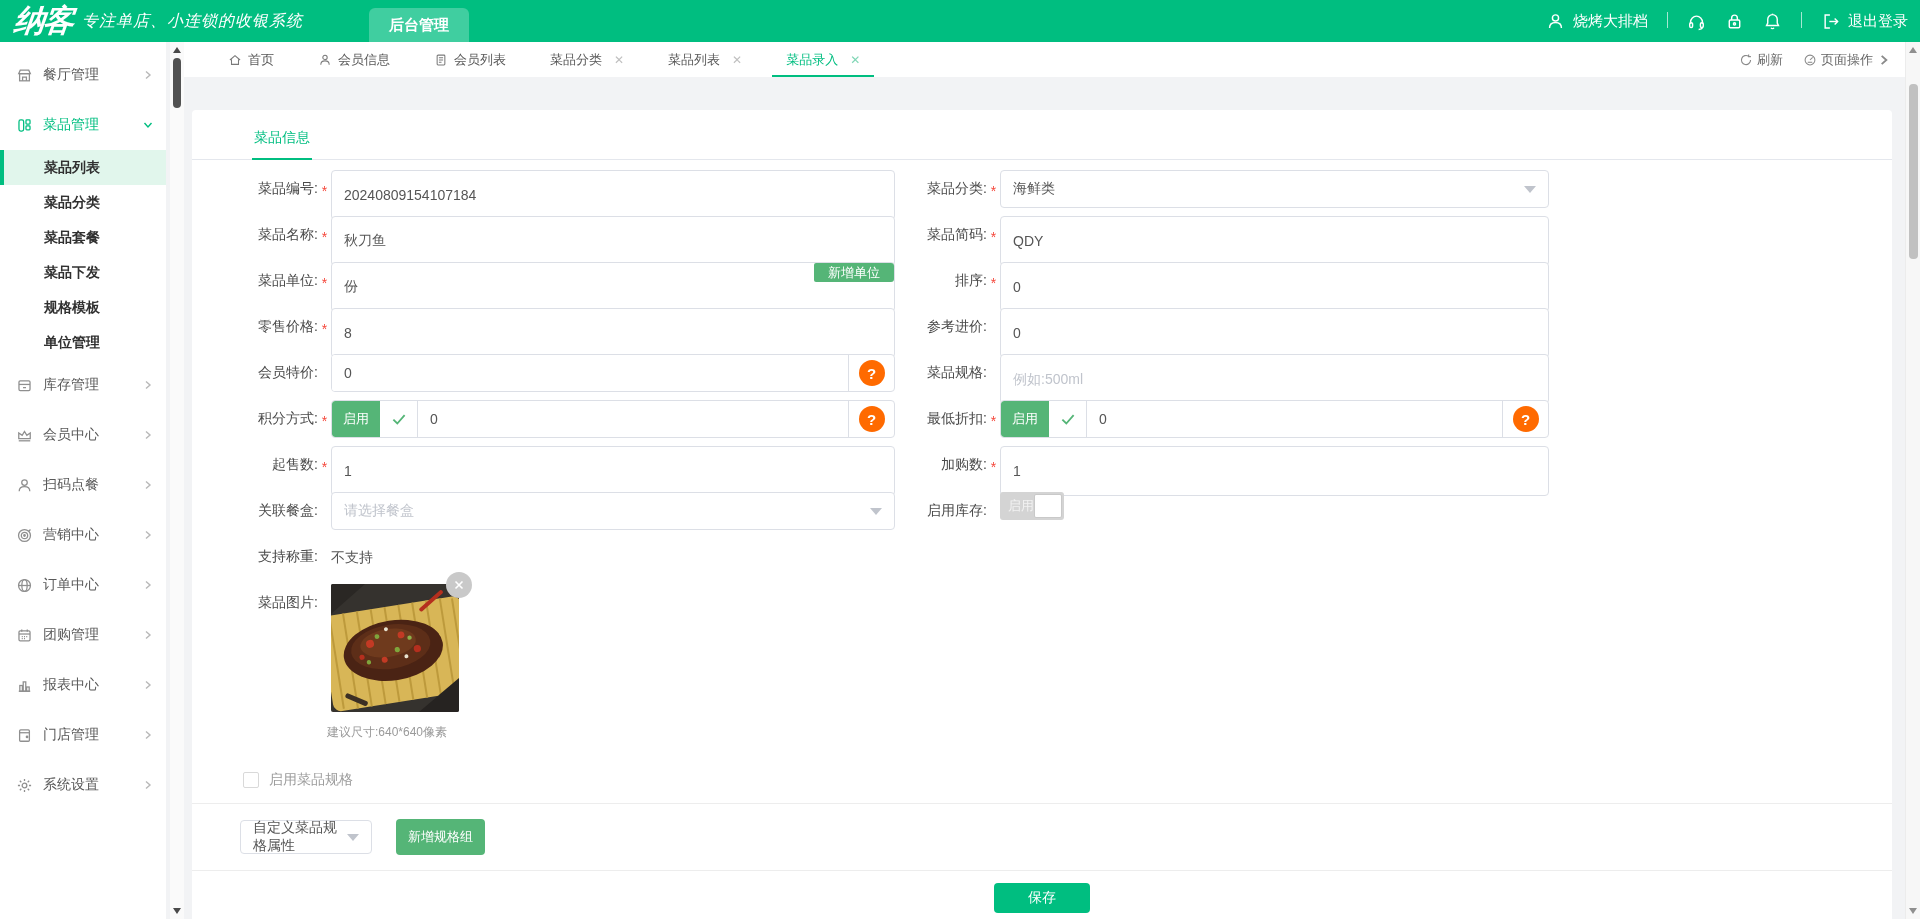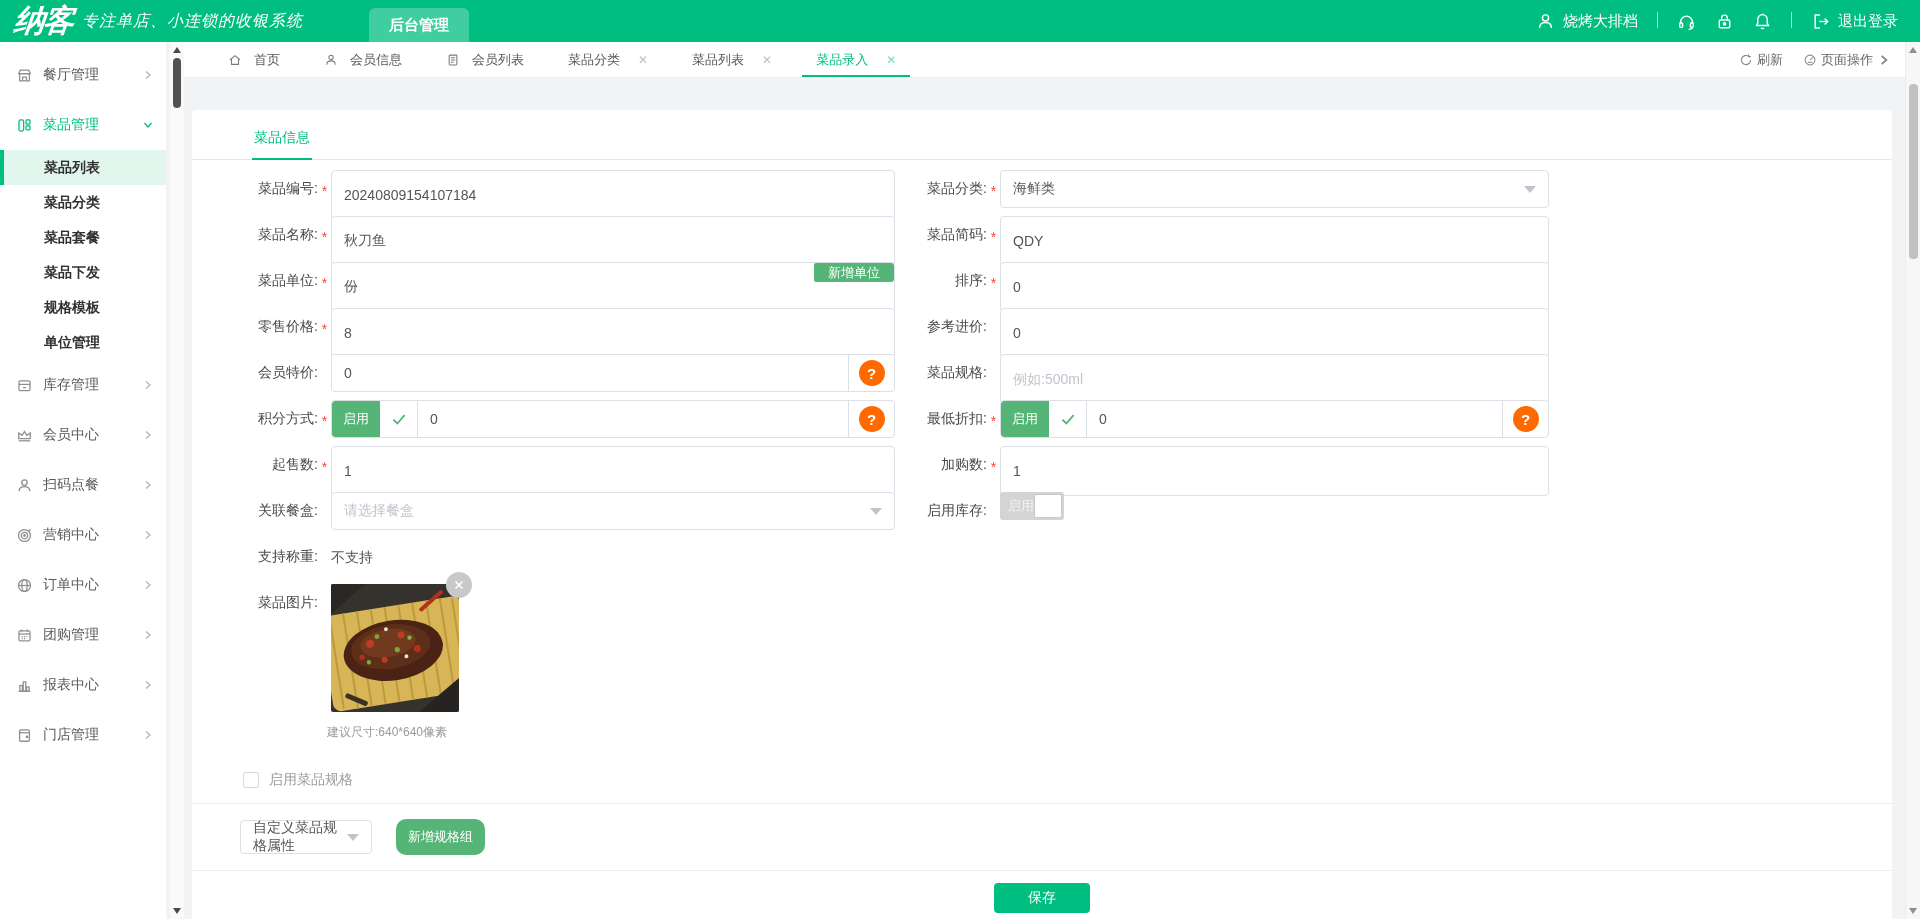--- a/index.html
+++ b/index.html
@@ -9,21 +9,21 @@
   
   .hdr { position:fixed; left:0; top:0; width:1920px; height:42px; background:#00be80;
     display:flex; align-items:center; color:#fff; z-index:30; padding-left:14px; }
   .logo { font-size:31px; font-weight:bold; font-style:italic; letter-spacing:-2px;
     transform:skewX(-6deg); line-height:42px; }
   .tagline { font-size:16px; font-style:italic; margin-left:10px; letter-spacing:1px;
     font-family:"DejaVu Serif","Liberation Serif",serif; }
   .nav-pill { margin-left:66px; align-self:flex-end; height:34px; line-height:34px;
     padding:0 20px; background:rgba(255,255,255,.25); border-radius:6px 6px 0 0;
     font-size:15px; font-weight:bold; cursor:pointer; }
-  .h-right { margin-left:auto; display:flex; gap:19px; padding-right:22px; font-size:15px; }
+  .h-right { margin-left:auto; display:flex; gap:19px; padding-right:12px; font-size:15px; }
   .h-right .grp { display:flex; align-items:center; gap:8px; cursor:pointer; }
   .vdiv { width:1px; height:16px; background:rgba(255,255,255,.65); }
   .hicon { width:19px; height:19px; display:block; }
 
   
   .side { position:fixed; left:0; top:42px; bottom:0; width:166px; background:#fff; z-index:20; padding-top:8px; }
   .nav-item { height:50px; display:flex; align-items:center; padding:0 12px 0 16px;
     color:#595959; font-size:14px; cursor:pointer; }
   .nav-item .nicon { width:17px; height:17px; margin-right:10px; flex:none; color:#8f8f8f; }
   .nav-item .chev { margin-left:auto; color:#b8b8b8; width:12px; height:12px; }
@@ -39,21 +39,21 @@
   .sscroll .arr-up, .sscroll .arr-dn { position:absolute; left:3px; width:0; height:0;
     border-left:4px solid transparent; border-right:4px solid transparent; }
   .sscroll .arr-up { top:5px; border-bottom:6px solid #4a4a4a; }
   .sscroll .arr-dn { bottom:5px; border-top:6px solid #4a4a4a; }
   .sscroll .thumb { position:absolute; left:3px; top:16px; width:8px; height:50px; background:#525252; border-radius:4px; }
 
   
   .main { position:fixed; left:184px; right:15px; top:42px; bottom:0; background:#f2f3f5; overflow:hidden; }
 
   .tabbar { height:35px; background:#fff; display:flex; align-items:center; padding-left:22px; position:relative; }
-  .tab { position:relative; height:35px; display:flex; align-items:center; gap:12px;
+  .tab { position:relative; height:35px; display:flex; align-items:center; gap:6px;
     padding:4px 22px; font-size:13px; color:#595959; cursor:pointer; }
   .tab .ticon { width:14px; height:14px; color:#7a7a7a; }
   .tab .x { font-size:12px; color:#bfbfbf; margin-left:6px; }
   .tab.active { color:#00be80; }
   .tab.active .x { color:#7fd6b5; }
   .tab.active::after { content:""; position:absolute; left:8px; right:8px; bottom:0; height:2px; background:#00be80; }
   .tab-right { margin-left:auto; display:flex; align-items:center; gap:20px; padding-right:14px;
     font-size:13px; color:#666; }
   .tab-right .grp { display:flex; align-items:center; gap:4px; cursor:pointer; }
   .tab-right .ticon { width:14px; height:14px; color:#8a8a8a; }
@@ -114,21 +114,21 @@
   .img-cap { margin-top:12px; font-size:12px; color:#9a9a9a; white-space:nowrap; margin-left:-4px; }
 
   .chk-row { margin:30px 0 0 51px; display:flex; align-items:center; gap:10px; }
   .cbox { width:16px; height:16px; border:1px solid #d9d9d9; border-radius:2px; background:#fff; cursor:pointer; }
   .chk-row .clabel { font-size:14px; color:#9c9c9c; cursor:pointer; }
 
   .divider { height:1px; background:#ededed; margin-top:14px; }
 
   .spec-row { display:flex; align-items:center; gap:24px; padding:15px 0 15px 48px; }
   .spec-row .select { width:132px; height:34px; }
-  .grnbtn { height:36px; padding:0 12px; min-width:88px; background:#55b577; border:none; border-radius:10px;
+  .grnbtn { height:36px; padding:0 12px; min-width:88px; background:#55b577; border:none; border-radius:4px;
     color:#fff; font-size:13px; cursor:pointer; }
 
   .save-row { border-top:1px solid #ededed; margin-top:0; padding:12px 0 16px; text-align:center; }
   .savebtn { width:96px; height:30px; background:#00be80; border:none; border-radius:4px;
     color:#fff; font-size:14px; cursor:pointer; }
 
   
   .mscroll { position:fixed; right:0; top:42px; bottom:0; width:15px; background:#f7f7f7; border-left:1px solid #ececec; z-index:25; }
   .mscroll .thumb { position:absolute; left:3px; width:9px; top:42px; height:175px; background:#c1c1c1; border-radius:4px; }
   .mscroll .arr-up { position:absolute; left:3px; top:5px; width:0; height:0;
@@ -302,20 +302,30 @@
         <path d="M4 2.5 8 6l-4 3.5"></path>
       </svg>
   </div>
   <div class="nav-item">
     <svg class="nicon ic" viewBox="0 0 16 16" fill="none" stroke="currentColor" stroke-width="1.2">
         <rect x="3.4" y="2.8" width="9.2" height="10.6" rx="1"></rect>
         <path d="M3.4 5.4h9.2"></path>
         <circle cx="10.4" cy="9.4" r="0.7"></circle>
       </svg>
     <span>门店管理</span>
+    <svg class="chev ic" viewBox="0 0 12 12" fill="none" stroke="currentColor" stroke-width="1.4">
+        <path d="M4 2.5 8 6l-4 3.5"></path>
+      </svg>
+  </div>
+  <div class="nav-item">
+    <svg class="nicon ic" viewBox="0 0 16 16" fill="none" stroke="currentColor" stroke-width="1.2">
+        <circle cx="8" cy="8" r="2.2"></circle>
+        <path d="M8 1.8v2M8 12.2v2M1.8 8h2M12.2 8h2M3.6 3.6 5 5M11 11l1.4 1.4M12.4 3.6 11 5M5 11l-1.4 1.4"></path>
+      </svg>
+    <span>系统设置</span>
     <svg class="chev ic" viewBox="0 0 12 12" fill="none" stroke="currentColor" stroke-width="1.4">
         <path d="M4 2.5 8 6l-4 3.5"></path>
       </svg>
   </div>
 </div>
 
 <div class="sscroll">
   <div class="arr-up"></div>
   <div class="thumb"></div>
   <div class="arr-dn"></div>

